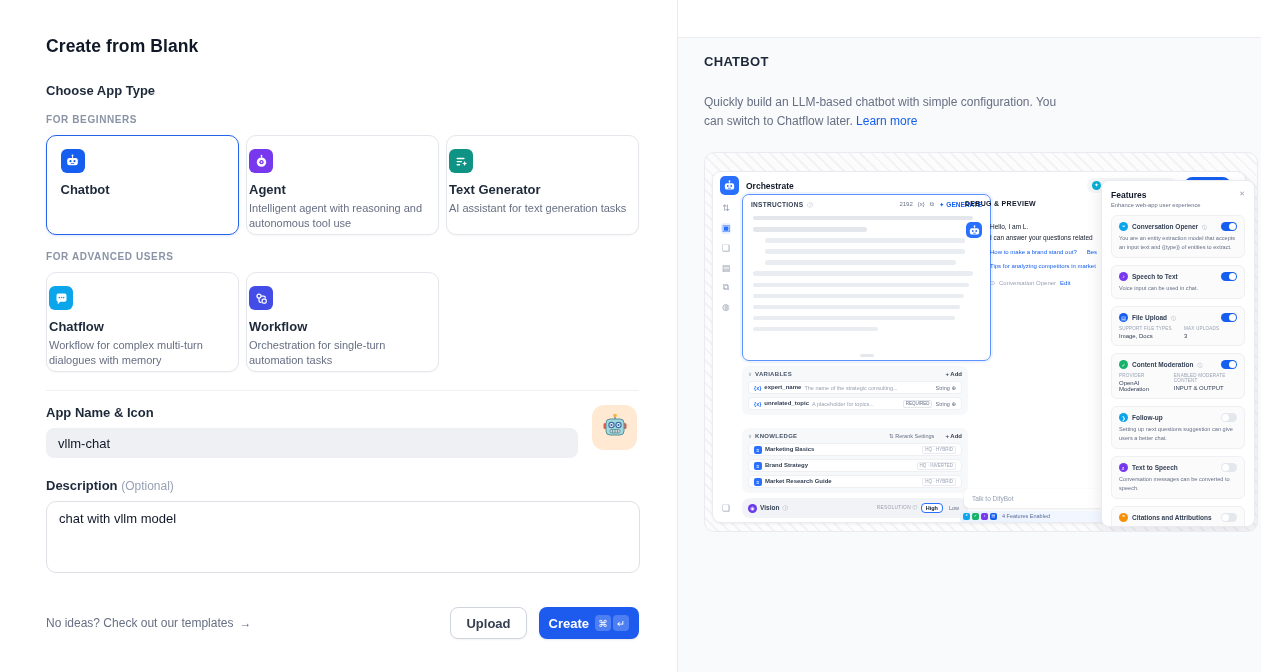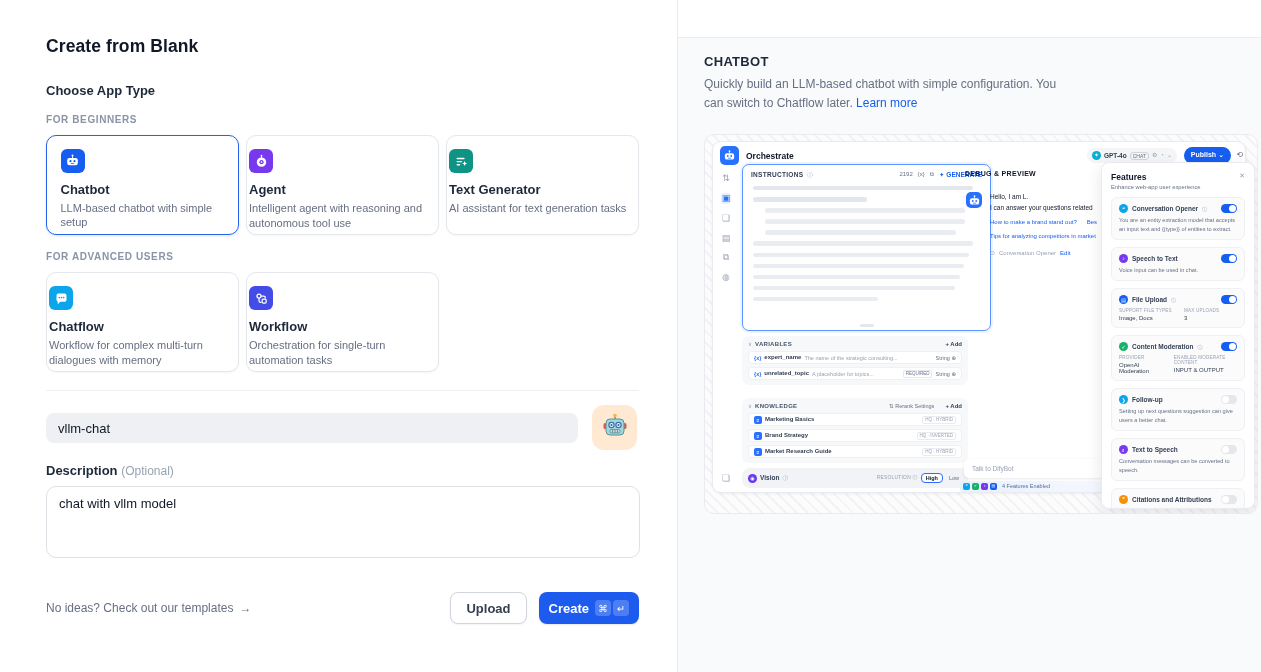--- a/index.html
+++ b/index.html
@@ -34,28 +34,28 @@
   .btn-cancel{background:#fff;border:1px solid #d0d5dd;color:#354052;padding:0 15px;box-shadow:0 1px 2px rgba(16,24,40,.05)}
   .btn-create{background:#1d5bef;border:none;color:#fff;padding:0 10px;gap:6px;box-shadow:0 1px 2px rgba(16,24,40,.1)}
   .kbd{width:16px;height:16px;border-radius:4px;background:rgba(255,255,255,.22);font-size:9.5px;display:flex;align-items:center;justify-content:center;font-weight:normal}
   .kbd+. kbd{margin-left:2px}
 
   
   .right{flex:1;display:flex;flex-direction:column;background:#f9fafb;min-width:0}
   .top-strip{height:38px;background:#fff;border-bottom:1px solid #eaecf0}
   .info{padding:16px 26px 0 26px}
   .info-title{font-size:13px;font-weight:bold;color:#1d2939;letter-spacing:.3px}
-  .info-desc{margin-top:6px;font-size:12px;line-height:1.55;color:#676f83;max-width:358px}
+  .info-desc{margin-top:24px;font-size:12px;line-height:1.55;color:#676f83;max-width:358px}
   .learn-more{color:#155eef;cursor:pointer}
   .preview-wrap{position:relative;margin:22px 3px 0 26px;height:380px;border:1px solid #e9ebf0;border-radius:10px;overflow:hidden;
     background:#fcfcfd;
     background-image:repeating-linear-gradient(45deg,rgba(71,84,103,.055) 0 2px,transparent 2px 8px)}
 
   
-  .mock{position:absolute;left:7px;top:6px;width:534px;height:352px;background:#fff;border:1px solid #e9ebf0;border-radius:9px;box-shadow:0 1px 3px rgba(16,24,40,.06)}
+  .mock{position:absolute;left:7px;top:18px;width:534px;height:352px;background:#fff;border:1px solid #e9ebf0;border-radius:9px;box-shadow:0 1px 3px rgba(16,24,40,.06)}
   .mock *{line-height:1.2}
   .m-abs{position:absolute}
   .m-appicon{left:7px;top:4px;width:19px;height:19px;border-radius:5px;background:#2970ff;display:flex;align-items:center;justify-content:center;color:#2970ff}
   .m-appicon svg,.m-avatar svg{width:13px;height:13px}
   .m-title{left:33px;top:9px;font-size:8.5px;font-weight:bold;color:#101828}
   .m-modelbar{right:68px;top:6px;height:15px;background:#f4f5f7;border-radius:8px;display:flex;align-items:center;gap:3px;padding:0 5px}
   .m-modeldot{width:9px;height:9px;border-radius:50%;background:#06aed4;color:#fff;font-size:6px;display:flex;align-items:center;justify-content:center}
   .m-modelname{font-size:6.5px;font-weight:bold;color:#344054}
   .m-chatbadge{font-size:5px;color:#667085;border:1px solid #d0d5dd;border-radius:3px;padding:0 2px;height:8px;display:flex;align-items:center}
   .m-tinyic{font-size:6px;color:#98a2b3}
@@ -149,21 +149,20 @@
           <svg viewBox="0 0 24 24">
               <rect x="3.5" y="8" width="17" height="11.5" rx="3.5" fill="#fff"></rect>
               <circle cx="12" cy="4" r="1.6" fill="#fff"></circle>
               <rect x="11.3" y="4.5" width="1.4" height="3.5" fill="#fff"></rect>
               <circle cx="8.8" cy="13" r="1.7" fill="#155eef"></circle>
               <circle cx="15.2" cy="13" r="1.7" fill="#155eef"></circle>
               <rect x="9" y="16.2" width="6" height="1.5" rx=".75" fill="#155eef"></rect>
             </svg>
         </div>
         <div class="card-title">Chatbot</div>
-        <div class="card-desc">LLM-based chatbot with simple setup</div>
       </div>
       <div class="type-card">
         <div class="card-icon" style="background: rgb(120, 57, 238);">
           <svg viewBox="0 0 24 24">
               <circle cx="12" cy="13" r="7.5" fill="#fff"></circle>
               <circle cx="12" cy="13" r="3.4" fill="#7839ee"></circle>
               <circle cx="12" cy="13" r="1.3" fill="#fff"></circle>
               <rect x="11.3" y="2.5" width="1.4" height="4" fill="#fff"></rect>
               <circle cx="12" cy="2.6" r="1.4" fill="#fff"></circle>
             </svg>
@@ -210,20 +209,21 @@
         </div>
         <div class="card-title">Workflow</div>
         <div class="card-desc">Orchestration for single-turn automation tasks</div>
       </div>
       <div></div>
     </div>
 
     <div class="divider"></div>
 
     <div class="name-section">
+      <div class="field-label">App Name &amp; Icon</div>
       <input class="name-input" value="vllm-chat" style="">
       <div class="icon-picker">
         <span>
           <svg width="26" height="26" viewBox="0 0 26 26">
               <rect x="1.5" y="10" width="3" height="6" rx="1.5" fill="#e05b4c"></rect>
               <rect x="21.5" y="10" width="3" height="6" rx="1.5" fill="#e05b4c"></rect>
               <rect x="12" y="2.5" width="2" height="4" fill="#9aa5ad"></rect>
               <circle cx="13" cy="2.5" r="1.8" fill="#f5b342"></circle>
               <rect x="4" y="6" width="18" height="16" rx="4" fill="#9fd8de" stroke="#5b8f96" stroke-width="1"></rect>
               <circle cx="9.5" cy="12" r="2.6" fill="#fff" stroke="#3b6ea8" stroke-width="1.2"></circle>

